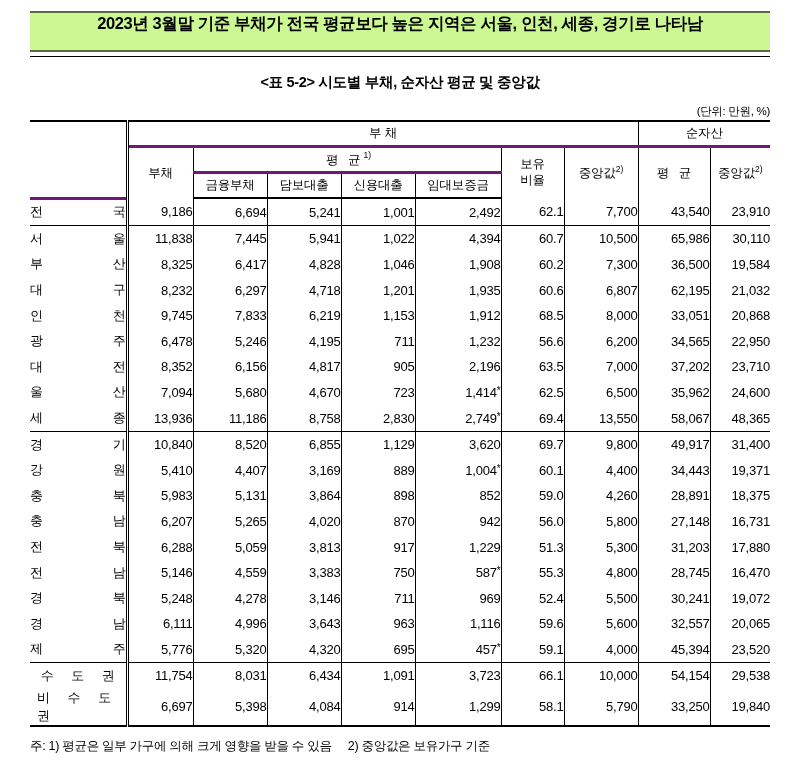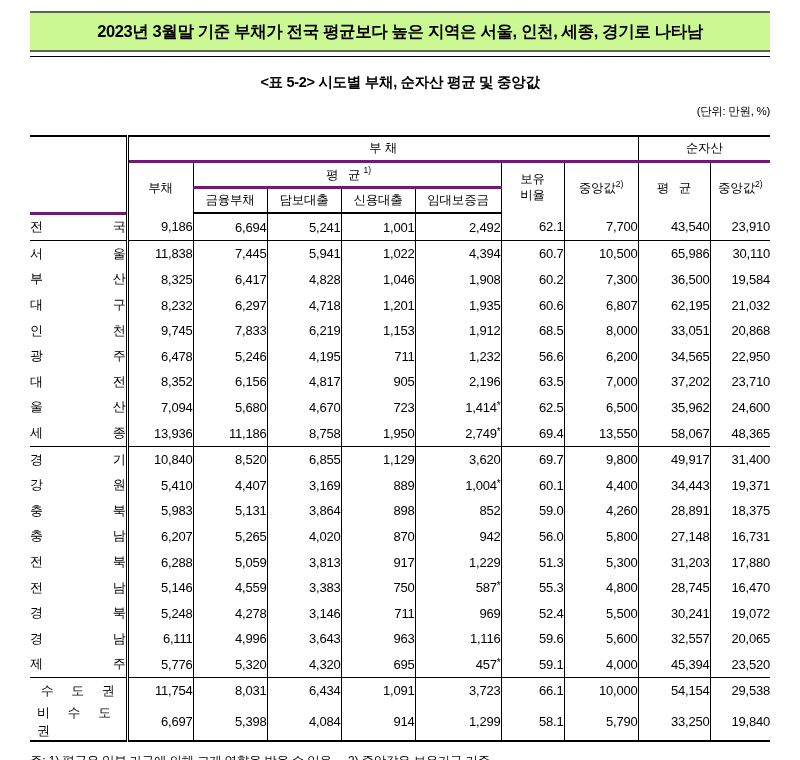--- a/index.html
+++ b/index.html
@@ -23,21 +23,21 @@
   }
 
   
   .banner {
     margin-top: 11px;
     height: 37px;
     background: #ccf894;
     border-top: 2px solid #5a6a46;
     border-bottom: 2px solid #5a6a46;
     display: flex;
-    align-items: center;
+    align-items: flex-start;
     justify-content: center;
   }
   .banner-text {
     font-size: 16.5px;
     font-weight: bold;
     letter-spacing: -0.4px;
     white-space: nowrap;
   }
   .banner-rule {
     height: 0;
@@ -51,21 +51,21 @@
     font-size: 14.5px;
     font-weight: bold;
     letter-spacing: -0.3px;
     margin-top: 16px;
   }
   .unit-note {
     text-align: right;
     font-size: 11.5px;
     letter-spacing: -0.3px;
     margin-top: 12px;
-    margin-bottom: 16px;
+    margin-bottom: 1px;
   }
 
   
   table.stat {
     width: 100%;
     border-collapse: collapse;
     table-layout: fixed;
     font-size: 12.5px;
   }
   table.stat td, table.stat th {
@@ -336,21 +336,21 @@
         <tr>
           <td class="region bb-mid">
             <div class="region-inner">
               <span>세</span>
               <span>종</span>
             </div>
           </td>
           <td class="num bl-dbl bb-mid">13,936</td>
           <td class="num bl-thin bb-mid">11,186</td>
           <td class="num bl-thin bb-mid">8,758</td>
-          <td class="num bl-thin bb-mid">1,950</td>
+          <td class="num bl-thin bb-mid">2,830</td>
           <td class="num bl-thin bb-mid"><span>2,749</span><span class="ast">*</span></td>
           <td class="num bl-thin bb-mid">69.4</td>
           <td class="num bl-thin bb-mid">13,550</td>
           <td class="num bl-thick bb-mid">58,067</td>
           <td class="num bl-thin bb-mid">48,365</td>
         </tr>
       </tbody>
     <tbody id="tbody-province">
         <tr>
           <td class="region ">

